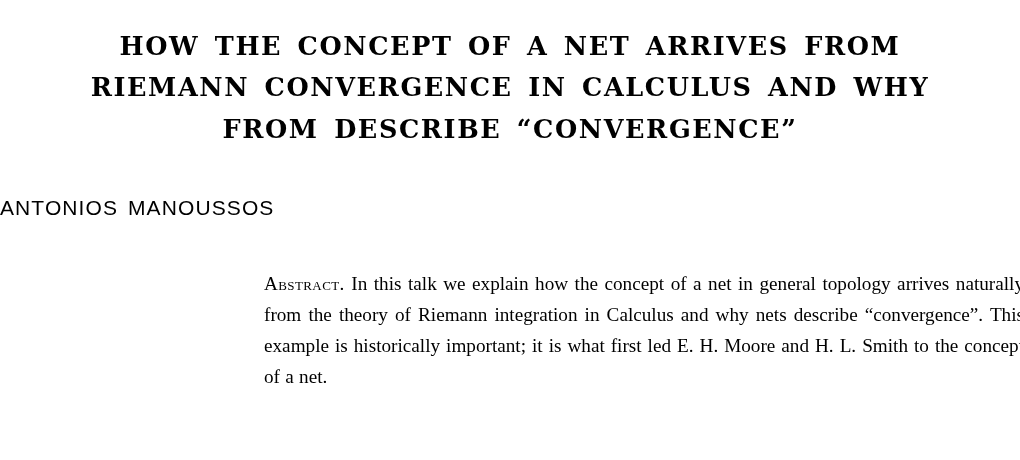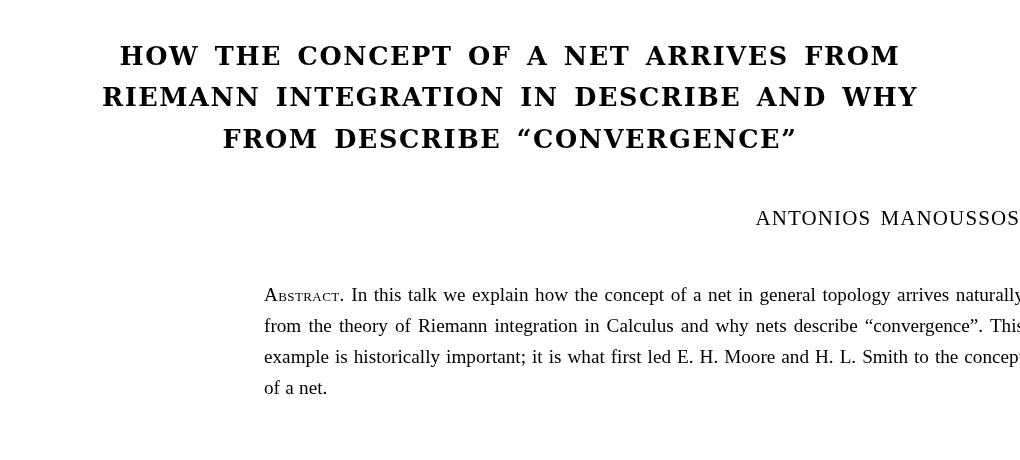--- a/index.html
+++ b/index.html
@@ -15,38 +15,38 @@
     overflow: hidden;
   }
   .page {
     position: relative;
     width: 1020px;
     height: 460px;
     box-sizing: border-box;
   }
   .title {
     margin: 0;
-    padding: 36px 40px 0 40px;
+    padding: 26px 40px 0 40px;
     text-align: center;
     font-family: "DejaVu Serif", serif;
     font-weight: bold;
     font-size: 25.5px;
     line-height: 1.62;
     letter-spacing: 1.6px;
     word-spacing: 5px;
   }
   .title .ln {
     display: block;
     white-space: nowrap;
   }
   .author {
     margin: 0;
     padding-top: 46px;
-    text-align: right;
-    font-family: Liberation Serif, serif;
+    text-align: left;
+    font-family: Liberation Sans, sans-serif;
     font-size: 21px;
     letter-spacing: 1.1px;
     word-spacing: 3px;
   }
   .abstract {
     margin: 0 auto;
     padding-top: 48px;
     width: 760px;
     box-sizing: border-box;
     padding-left: 134px;
@@ -68,21 +68,21 @@
     word-spacing: 0.5px;
   }
 </style>
 </head>
 <body>
 
 <div class="page">
 
   <h1 class="title">
     <span class="ln">HOW THE CONCEPT OF A NET ARRIVES FROM</span>
-    <span class="ln">RIEMANN INTEGRATION IN DESCRIBE AND WHY</span>
+    <span class="ln">RIEMANN CONVERGENCE IN CALCULUS AND WHY</span>
     <span class="ln">FROM DESCRIBE “CONVERGENCE”</span>
   </h1>
 
   <p class="author">ANTONIOS MANOUSSOS</p>
 
   <div class="abstract">
     <div class="abstract-body"><span class="abstract-head">Abstract.</span><span class="word-tight"> In this talk we explain how the concept of a net in general topology arrives naturally from the theory of Riemann integration in Calculus and why nets describe “convergence”. This example is historically important; it is what first led E. H. Moore and H. L. Smith to the concept of a net.</span></div>
   </div>
 
 </div>

